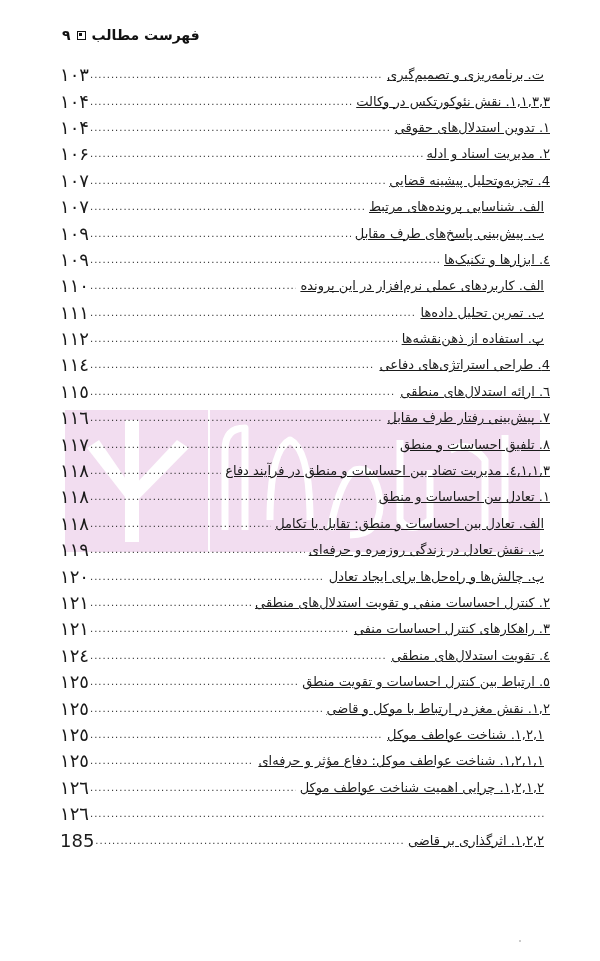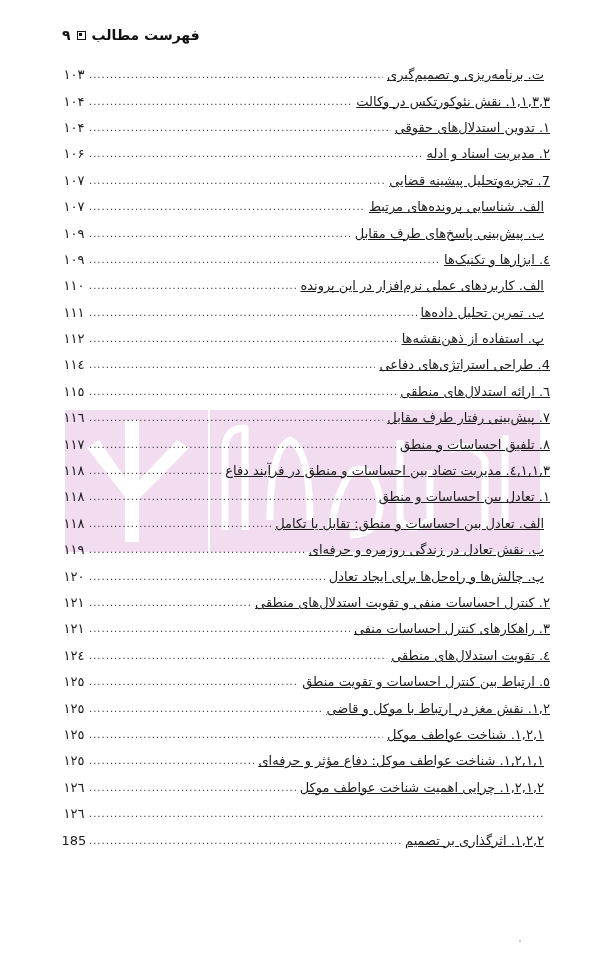--- a/index.html
+++ b/index.html
@@ -99,24 +99,24 @@
       line-height: 26px;
       text-align: left;
       direction: ltr;
     }
     .toc-leader::before {
       content: "....................................................................................................................................................................................................";
     }
     .toc-page {
       flex: 0 0 auto;
       direction: rtl;
-      font-size: 13px;
+      font-size: 18px;
       padding-right: 1px;
       min-width: 28px;
-      text-align: center;
+      text-align: right;
     }
     .indent-0 { padding-right: 0; }
     .indent-1 { padding-right: 6px; }
     .bottom-dot {
       position: absolute;
       left: 519px;
       top: 940px;
       width: 2px;
       height: 2px;
       background: #bbb;
@@ -169,21 +169,21 @@
       <span class="toc-title">۱. تدوین استدلال‌های حقوقی</span>
       <span class="toc-leader"></span>
       <span class="toc-page">۱۰۴</span>
     </li>
   <li class="toc-row indent-0">
       <span class="toc-title">۲. مدیریت اسناد و ادله</span>
       <span class="toc-leader"></span>
       <span class="toc-page">۱۰۶</span>
     </li>
   <li class="toc-row indent-0">
-      <span class="toc-title">7. تجزیه‌وتحلیل پیشینه قضایی</span>
+      <span class="toc-title">4. تجزیه‌وتحلیل پیشینه قضایی</span>
       <span class="toc-leader"></span>
       <span class="toc-page">۱۰۷</span>
     </li>
   <li class="toc-row indent-1">
       <span class="toc-title">الف. شناسایی پرونده‌های مرتبط</span>
       <span class="toc-leader"></span>
       <span class="toc-page">۱۰۷</span>
     </li>
   <li class="toc-row indent-1">
       <span class="toc-title">ب. پیش‌بینی پاسخ‌های طرف مقابل</span>
@@ -293,19 +293,19 @@
   <li class="toc-row indent-1">
       <span class="toc-title">۱,۲,۱,۲. چرایی اهمیت شناخت عواطف موکل</span>
       <span class="toc-leader"></span>
       <span class="toc-page">۱۲٦</span>
     </li>
   <li class="toc-row indent-1">
       <span class="toc-leader"></span>
       <span class="toc-page">۱۲٦</span>
     </li>
   <li class="toc-row indent-1">
-      <span class="toc-title">۱,۲,۲. اثرگذاری بر تصمیم</span>
+      <span class="toc-title">۱,۲,۲. اثرگذاری بر قاضی</span>
       <span class="toc-leader"></span>
       <span class="toc-page">185</span>
     </li>
 </ul>
 
 <div class="bottom-dot"></div>
 
 </body></html>

